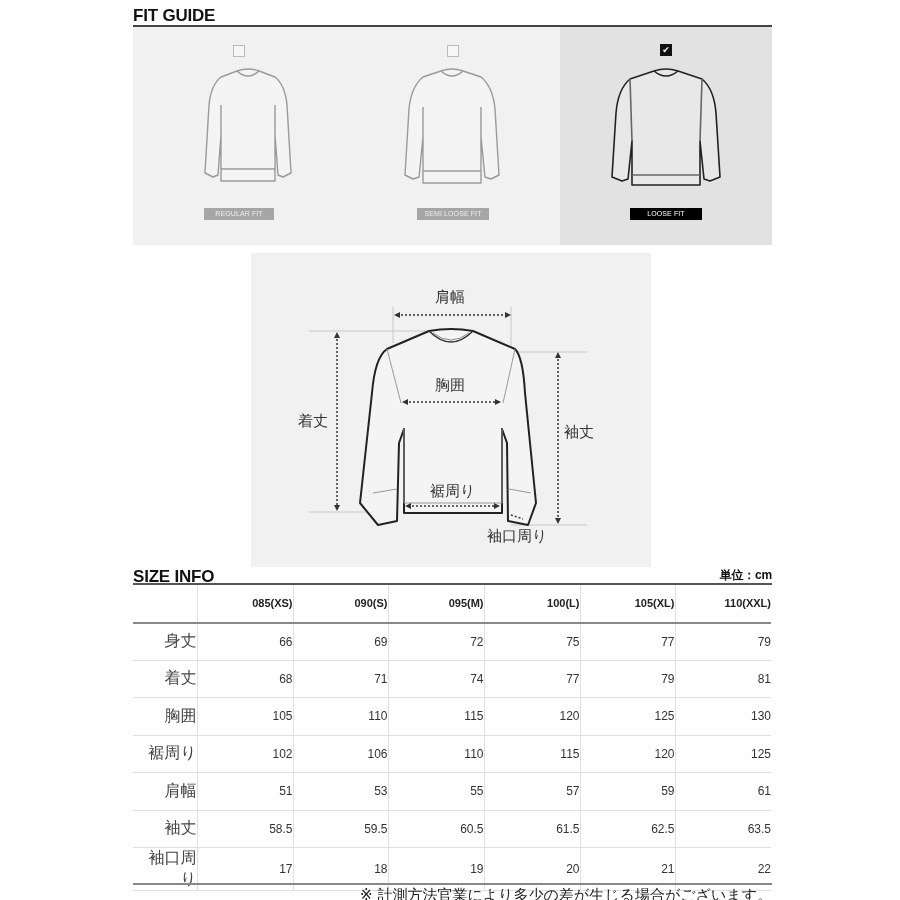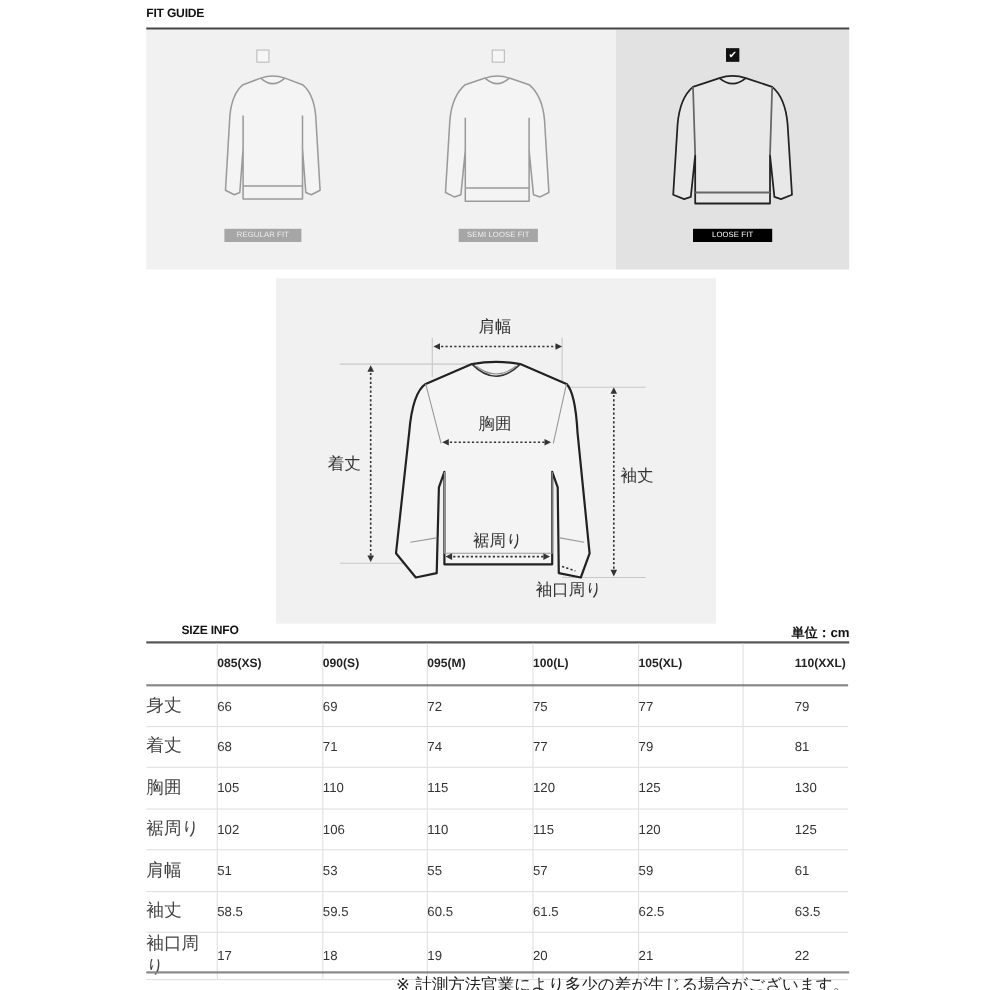--- a/index.html
+++ b/index.html
@@ -1,30 +1,30 @@
 <!DOCTYPE html>
 <html><head>
 <meta charset="utf-8">
 <style>
   *{box-sizing:border-box;margin:0;padding:0;}
   html,body{width:900px;height:900px;background:#fff;overflow:hidden;}
   body{font-family:"Liberation Sans","DejaVu Sans",sans-serif;color:#222;position:relative;}
   .abs{position:absolute;}
-  .section-title{font-weight:bold;font-size:11px;letter-spacing:-0.2px;color:#111;}
+  .section-title{font-weight:bold;font-size:17px;letter-spacing:-0.2px;color:#111;}
   .rule{height:2px;background:#444;}
   .fit-panel{background:#f1f1f1;}
   .fit-sel{background:#e2e2e2;}
   .checkbox{width:12px;height:12px;border:1px solid #bbb;background:#f6f6f6;}
   .checkbox.on{background:#111;border-color:#111;color:#fff;font-size:9px;line-height:11px;text-align:center;}
   .fit-label{height:12px;line-height:12px;font-size:7px;text-align:center;color:#eee;background:#a6a6a6;letter-spacing:0.1px;}
   .fit-label.on{background:#000;color:#fff;}
   .diagram{background:#f1f1f1;}
   .dlabel{font-size:15px;color:#333;font-family:"DejaVu Sans",sans-serif;}
   table.size{border-collapse:collapse;width:638px;table-layout:fixed;}
-  table.size td, table.size th{border:1px solid #e0e0e0;text-align:left;font-size:12px;color:#333;height:37.5px;font-weight:normal;}
+  table.size td, table.size th{border:1px solid #e0e0e0;text-align:right;font-size:12px;color:#333;height:37.5px;font-weight:normal;}
   table.size th{font-weight:bold;font-size:11px;color:#222;}
   table.size td.rowhead{font-size:16px;color:#444;font-family:"DejaVu Sans",sans-serif;}
   table.size tr:first-child th{border-top:none;}
   table.size tr td:first-child, table.size tr th:first-child{border-left:none;}
   table.size tr td:last-child, table.size tr th:last-child{border-right:none;padding-left:47px;}
   .note{font-size:15px;color:#222;font-family:"DejaVu Sans",sans-serif;text-align:right;}
 </style>
 </head>
 <body>
 
@@ -118,21 +118,21 @@
     </g>
   </svg>
   <div class="abs dlabel" style="left:184px;top:35px;">肩幅</div>
   <div class="abs dlabel" style="left:184px;top:123px;">胸囲</div>
   <div class="abs dlabel" style="left:47px;top:159px;">着丈</div>
   <div class="abs dlabel" style="left:313px;top:170px;">袖丈</div>
   <div class="abs dlabel" style="left:177px;top:229px;background:#f4f4f4;padding:0 2px;">裾周り</div>
   <div class="abs dlabel" style="left:236px;top:274px;">袖口周り</div>
 </div>
 
-<div class="abs section-title" style="left:133px;top:567px;margin-left:32px;">SIZE INFO</div>
+<div class="abs section-title" style="left:133px;top:567px;">SIZE INFO</div>
 <div class="abs section-title" style="right:128px;top:567px;font-size:12px;margin-left:36px;">単位：cm</div>
 <div class="abs rule" style="left:133px;top:583px;width:639px;background:#555;"></div>
 
 <div class="abs" style="left:133px;top:585px;">
   <table class="size">
     <colgroup>
       <col style="width:64px">
         <col style="width:96px">
         <col style="width:95px">
         <col style="width:96px">

